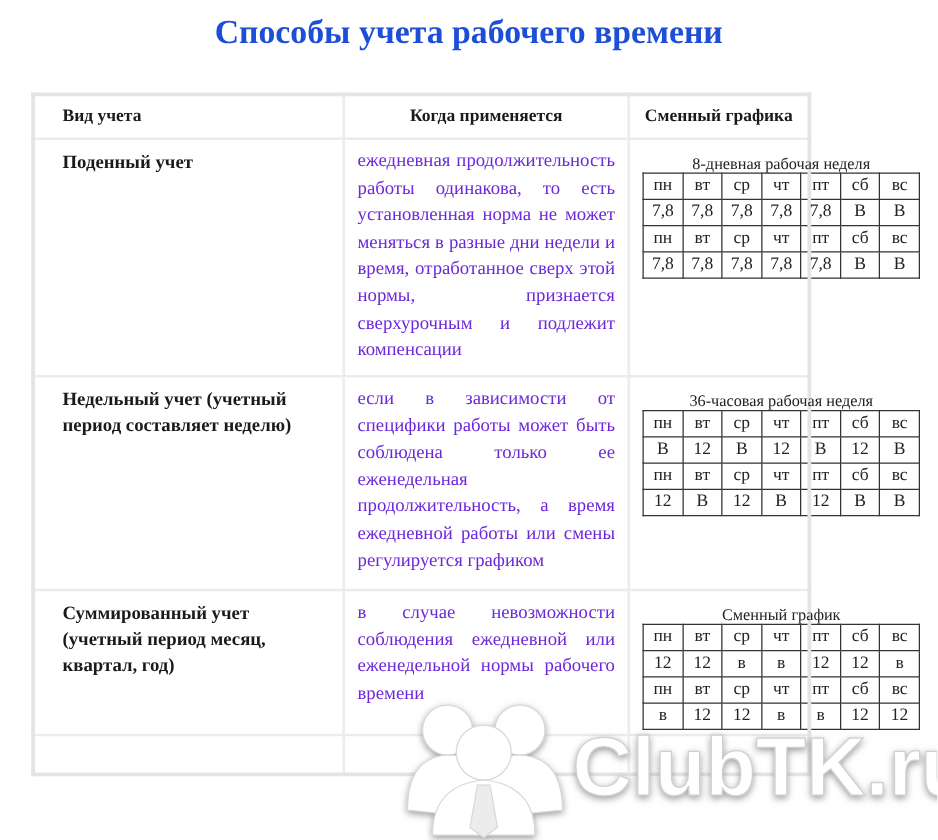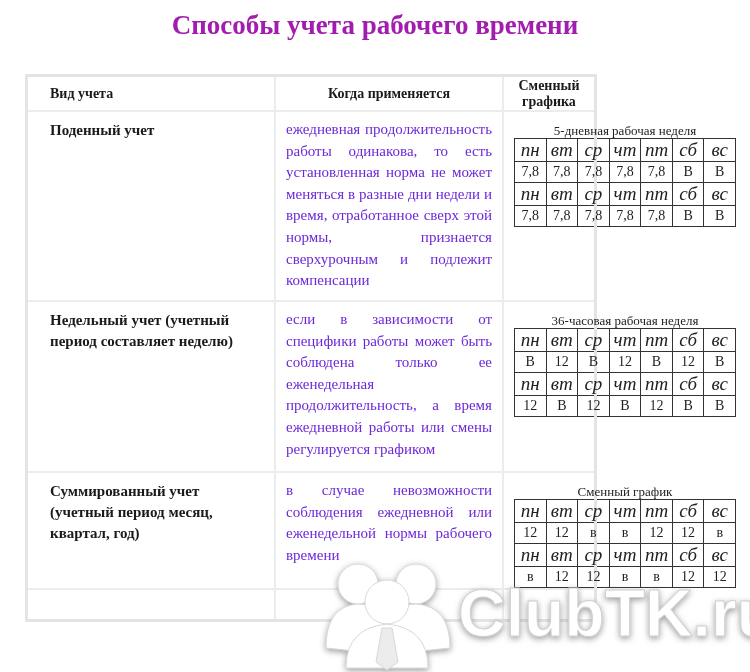--- a/index.html
+++ b/index.html
@@ -2,24 +2,24 @@
 <html><head>
 <meta charset="utf-8">
 <style>
   html, body { margin: 0; padding: 0; background: #ffffff; }
   body {
     width: 750px; height: 672px; position: relative; overflow: hidden;
     font-family: "Liberation Serif", "DejaVu Serif", serif; color: #1a1a1a;
   }
   .title {
     position: absolute; left: 0; top: 10px; width: 750px; text-align: center;
-    font-size: 27px; font-weight: bold; color: #a21caf;
+    font-size: 27px; font-weight: bold; color: #1d4ed8;
   }
   .main-table {
-    position: absolute; left: 25px; top: 74px; width: 572px;
+    position: absolute; left: 25px; top: 74px; width: 624px;
     border-collapse: collapse; table-layout: fixed;
     border: 3px solid #e4e4e4;
   }
   .main-table td, .main-table th {
     border: 2px solid #ececec; vertical-align: top; padding: 0;
   }
   .main-table th {
     height: 33px; font-size: 14px; font-weight: bold; vertical-align: middle;
   }
   .main-table th.c1 { text-align: left; padding-left: 22px; }
@@ -39,21 +39,21 @@
   .r4 { height: 31px; }
   .sched { padding: 12px 0 0 10px; display: block; }
   .sched-title { text-align: center; font-size: 13px; width: 222px; line-height: 13px; color: #222; }
   .mini {
     border-collapse: collapse; width: 222px; table-layout: fixed; margin-top: 1px;
   }
   .mini td {
     border: 1px solid #333; height: 20px; text-align: center; vertical-align: middle;
     font-size: 14px; padding: 0; color: #222;
   }
-  .mini tr.days td { font-size: 19px; font-style: italic; }
+  .mini tr.days td { font-size: 14px; }
   .watermark {
     position: absolute; left: 318px; top: 558px; width: 432px; height: 114px;
     pointer-events: none;
   }
 </style>
 </head>
 <body>
 
 <div class="title">Способы учета рабочего времени</div>
 
@@ -67,21 +67,21 @@
 
   <tr class="r1">
     <td>
           <span class="kind">Поденный учет</span>
         </td>
     <td>
           <span class="desc">ежедневная продолжительность работы одинакова, то есть установленная норма не может меняться в разные дни недели и время, отработанное сверх этой нормы, признается сверхурочным и подлежит компенсации</span>
         </td>
     <td>
       <div class="sched">
-        <div class="sched-title">5-дневная рабочая неделя</div>
+        <div class="sched-title">8-дневная рабочая неделя</div>
         <table class="mini">
           <tbody>
                 <tr class="days">
             <td>пн</td>
             <td>вт</td>
             <td>ср</td>
             <td>чт</td>
             <td>пт</td>
             <td>сб</td>
             <td>вс</td>

